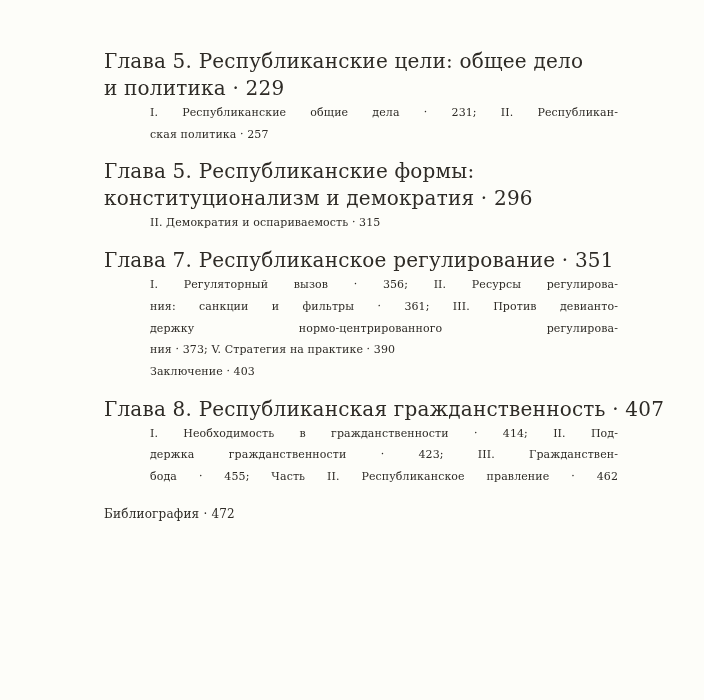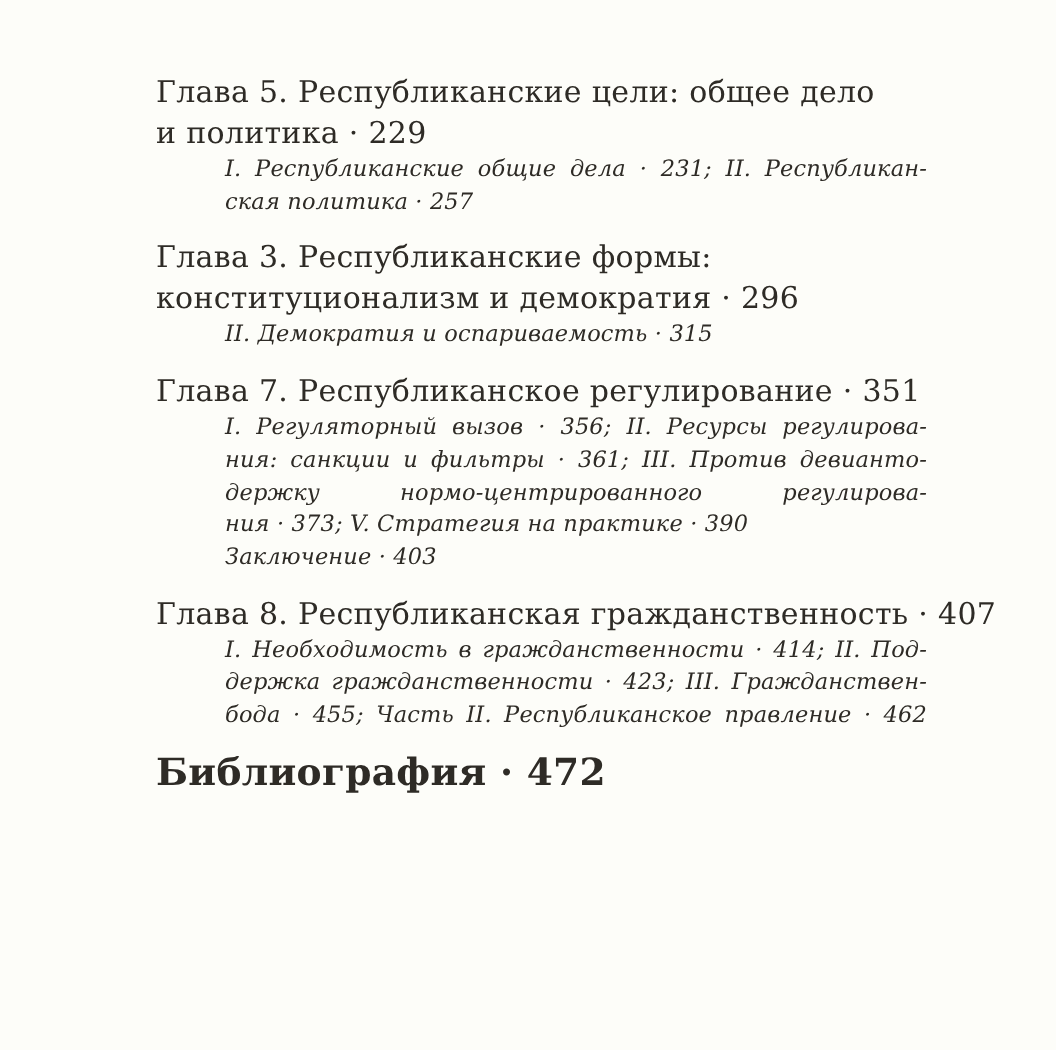--- a/index.html
+++ b/index.html
@@ -23,53 +23,51 @@
   }
   .toc-section { margin-bottom: 13px; }
   .h-line {
     font-size: 20px;
     line-height: 27px;
     letter-spacing: 0.2px;
     white-space: nowrap;
   }
   .entries { margin-left: 46px; width: 468px; }
   .e-line {
-    font-size: 15px;
+    font-size: 11px;
     line-height: 21.7px;
     letter-spacing: 0.1px;
-    font-style: italic;
   }
   .e-line.j {
     text-align: justify;
     text-align-last: justify;
   }
   .bib-line {
-    font-size: 25px;
+    font-size: 12px;
     line-height: 27px;
     letter-spacing: 0.2px;
     white-space: nowrap;
-    font-weight: bold;
   }
 </style>
 </head>
 <body>
 
 <div class="page">
 
   <div class="toc-section">
     <div class="h-line">Глава 5. Республиканские цели: общее дело</div>
     <div class="h-line">и политика · 229</div>
     <div class="entries">
       <div class="e-line j">I. Республиканские общие дела · 231; II. Республикан-</div>
       <div class="e-line">ская политика · 257</div>
     </div>
   </div>
 
   <div class="toc-section">
-    <div class="h-line">Глава 3. Республиканские формы:</div>
+    <div class="h-line">Глава 5. Республиканские формы:</div>
     <div class="h-line">конституционализм и демократия · 296</div>
     <div class="entries">
       <div class="e-line">II. Демократия и оспариваемость · 315</div>
     </div>
   </div>
 
   <div class="toc-section">
     <div class="h-line">Глава 7. Республиканское регулирование · 351</div>
     <div class="entries">
       <div class="e-line j">I. Регуляторный вызов · 356; II. Ресурсы регулирова-</div>

